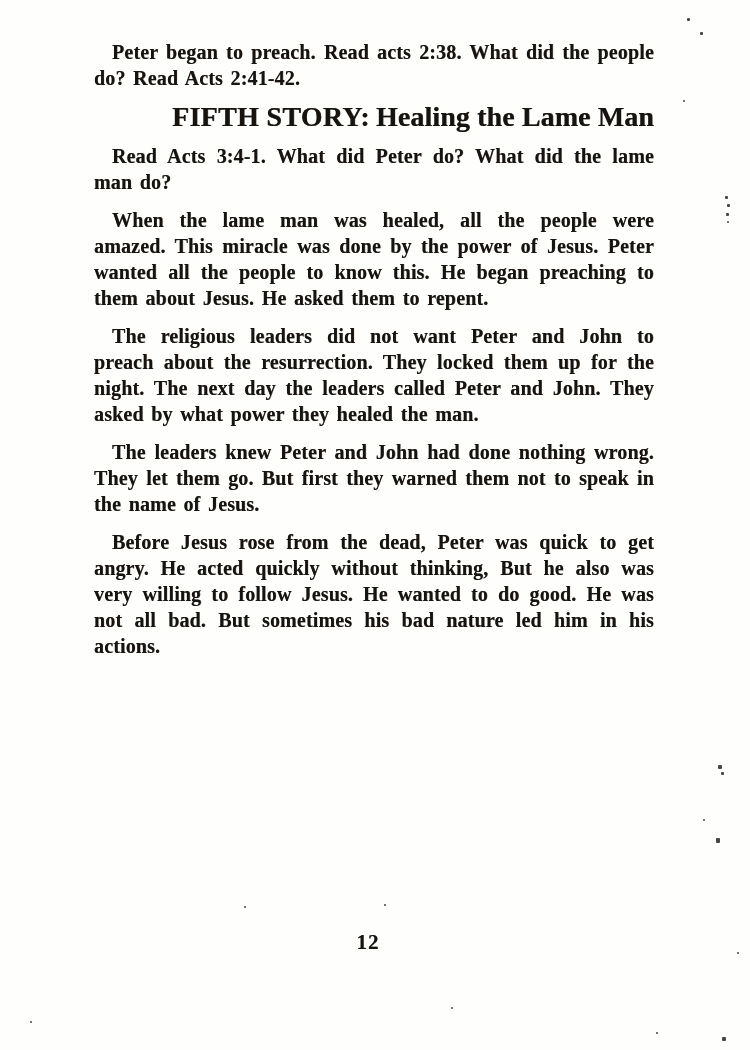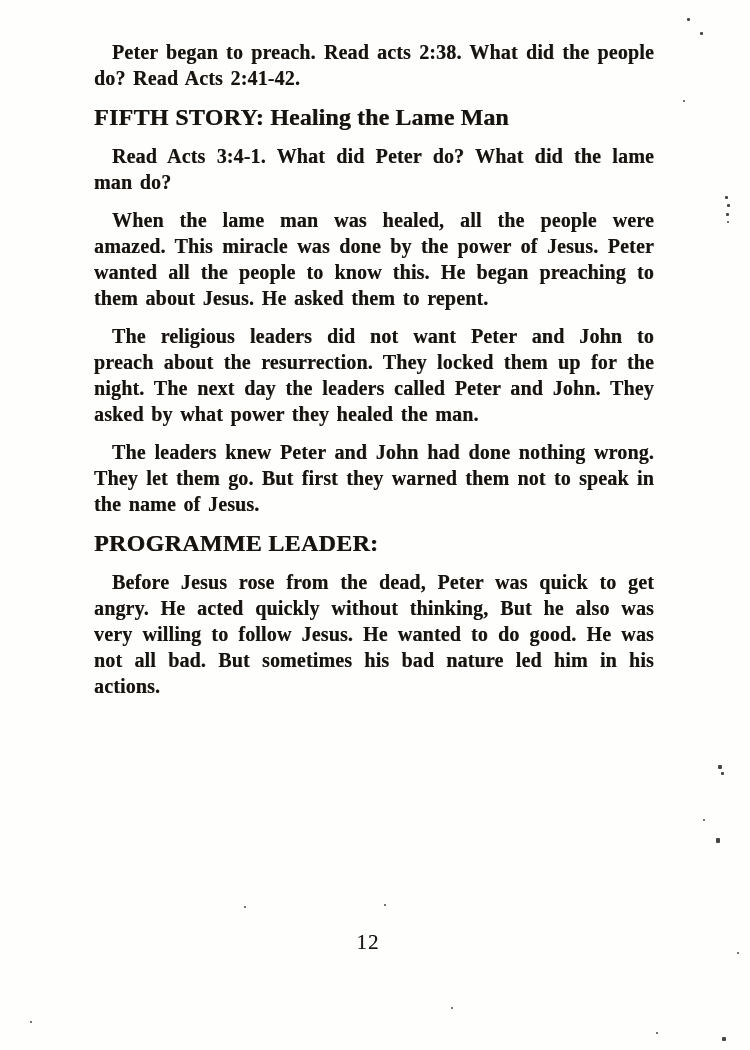--- a/index.html
+++ b/index.html
@@ -28,39 +28,40 @@
     line-height: 26px;
     font-weight: 700;
     text-align: justify;
     text-indent: 18px;
     word-spacing: 0.12em;
     letter-spacing: 0.15px;
     margin: 12px 0;
     text-shadow: 0.3px 0.3px 0 rgba(23,19,15,0.55);
   }
   .heading {
-    font-size: 24px;
+    font-size: 28px;
     line-height: 26px;
     font-weight: 700;
     letter-spacing: 0.3px;
     margin: 13px 0;
     text-shadow: 0.4px 0.4px 0 rgba(23,19,15,0.7);
+    text-align: right;
   }
   .heading .h-title {
     margin-left: 6px;
     letter-spacing: 0.1px;
   }
   .page-number {
     position: absolute;
     top: 930px;
     left: 88px;
     width: 560px;
     text-align: center;
     font-size: 21px;
-    font-weight: 400;
+    font-weight: 700;
     letter-spacing: 1px;
     text-shadow: 0.3px 0.3px 0 rgba(23,19,15,0.6);
   }
   .speck {
     position: absolute;
     background: #2a2622;
     width: 3px;
     height: 3px;
     border-radius: 1px;
     opacity: 0.85;
@@ -70,21 +71,20 @@
 <body>
 
 <div class="page">
   <div class="content">
       <p class="para">Peter began to preach. Read acts 2:38. What did the people do? Read Acts 2:41-42.</p>
       <h2 class="heading"><span class="h-label">FIFTH STORY:</span><span class="h-title">Healing the Lame Man</span></h2>
       <p class="para">Read Acts 3:4-1. What did Peter do? What did the lame man do?</p>
       <p class="para">When the lame man was healed, all the people were amazed. This miracle was done by the power of Jesus. Peter wanted all the people to know this. He began preaching to them about Jesus. He asked them to repent.</p>
       <p class="para">The religious leaders did not want Peter and John to preach about the resurrection. They locked them up for the night. The next day the leaders called Peter and John. They asked by what power they healed the man.</p>
       <p class="para">The leaders knew Peter and John had done nothing wrong. They let them go. But first they warned them not to speak in the name of Jesus.</p>
-      <h2 class="heading"><span class="h-label">PROGRAMME LEADER:</span><span class="h-title"></span></h2>
       <p class="para">Before Jesus rose from the dead, Peter was quick to get angry. He acted quickly without thinking, But he also was very willing to follow Jesus. He wanted to do good. He was not all bad. But sometimes his bad nature led him in his actions.</p>
     </div>
   <div class="page-number">12</div>
 
   <div class="speck" style="left:687px; top:18px;"></div>
   <div class="speck" style="left:700px; top:32px;"></div>
   <div class="speck" style="left:683px; top:100px; width:2px; height:2px;"></div>
   <div class="speck" style="left:725px; top:196px;"></div>
   <div class="speck" style="left:727px; top:204px;"></div>
   <div class="speck" style="left:726px; top:213px;"></div>

